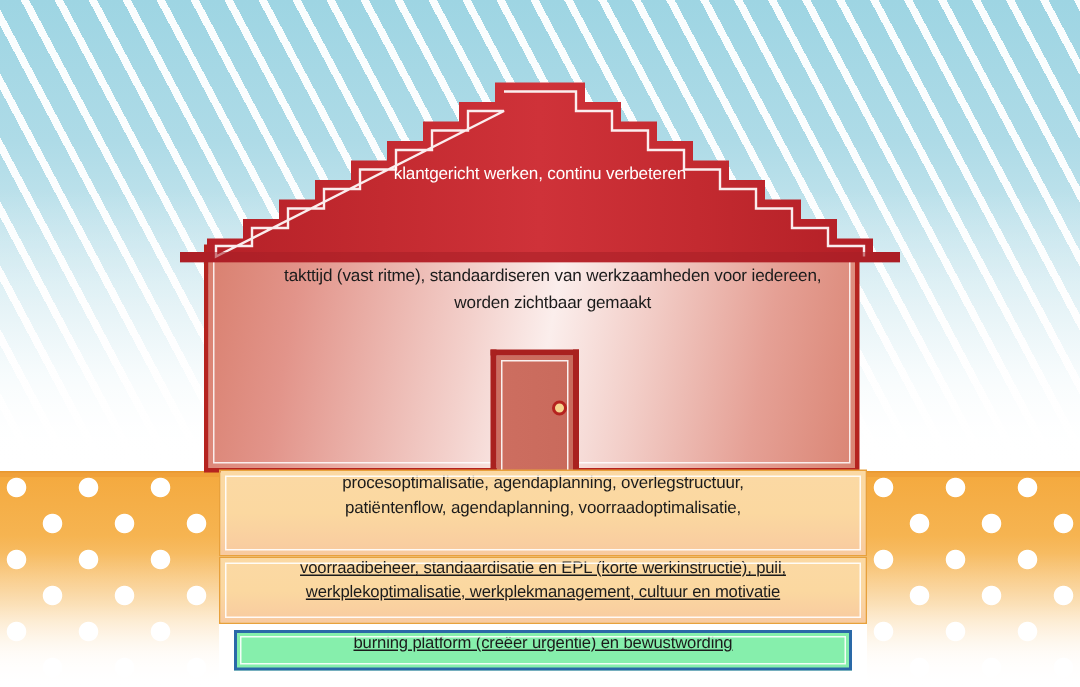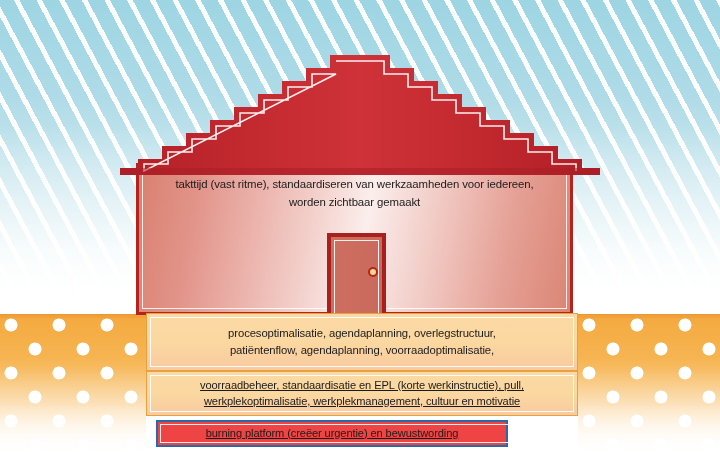--- a/index.html
+++ b/index.html
@@ -50,21 +50,21 @@
     background:linear-gradient(100deg,#d9806f 0%, #e2948a 14%, #f3d0cb 40%, #fbeeec 52%, #f2cdc7 66%, #e5a095 84%, #da8574 100%);
     border:3px solid #b5231f;
     box-sizing:border-box;
   }
   .wall-inner{
     position:absolute;left:142px;top:169px;width:425px;height:140px;
     border:1.5px solid rgba(255,255,255,0.85);
     box-sizing:border-box;pointer-events:none;
   }
   .wall-text{
-    position:absolute;left:150px;top:176px;width:409px;
+    position:absolute;left:164px;top:176px;width:409px;
     text-align:center;color:#1b1b1b;font-size:11.4px;line-height:17.5px;
     letter-spacing:-0.1px;
   }
 
   
   .door{
     position:absolute;left:327px;top:233px;width:59px;height:82px;
     background:linear-gradient(to right,#cd6e60 0%, #c96a5c 100%);
     border:4px solid #a9211f;border-bottom:none;box-sizing:border-box;
   }
@@ -76,37 +76,37 @@
     position:absolute;left:368px;top:267px;width:10px;height:10px;border-radius:50%;
     background:#f6d58e;border:2px solid #b5231f;box-sizing:border-box;
   }
 
   
   .roof{position:absolute;left:0;top:0;width:720px;height:175px;}
 
   
   .band{
     position:absolute;box-sizing:border-box;
-    display:flex;align-items:center;justify-content:center;
+    display:flex;align-items:flex-start;justify-content:center;
     text-align:center;color:#1b1b1b;
   }
   .band-o{
     background:linear-gradient(to bottom,#fbd9a4 0%, #fbd8a0 50%, #f8caa0 100%);
     border:1.5px solid #e8a13c;
   }
   .band-o-inner{
     position:absolute;border:1.2px solid rgba(255,255,255,0.9);box-sizing:border-box;pointer-events:none;
   }
   #band1{left:146px;top:313px;width:432px;height:58px;}
   #band1i{left:150px;top:317px;width:424px;height:50px;}
   #band2{left:146px;top:371px;width:432px;height:45px;}
   #band2i{left:150px;top:375px;width:424px;height:37px;}
   .band-blue{
-    left:156px;top:420px;width:352px;height:27px;
-    background:#ef4444;border:2px solid #2a69a8;
+    left:156px;top:420px;width:412px;height:27px;
+    background:#86efac;border:2px solid #2a69a8;
   }
   .band-blue-inner{
     position:absolute;left:160px;top:424px;width:404px;height:19px;
     border:1.2px solid rgba(255,255,255,0.9);box-sizing:border-box;pointer-events:none;
   }
   .band-txt{font-size:11.3px;line-height:16.6px;letter-spacing:-0.1px;}
   .band-txt-s{font-size:11.1px;line-height:15.5px;letter-spacing:-0.1px;text-decoration:underline;}
 
   
   .roof-text{
@@ -162,20 +162,21 @@
       L 456,113 L 480,113 L 480,126 L 504,126 L 504,139 L 528,139
       L 528,152 L 552,152 L 552,164 L 576,164 L 576,171
       M 144,171 L 144,164 L 168,164 L 168,152 L 192,152
       L 192,139 L 216,139 L 216,126 L 240,126 L 240,113 L 264,113
       L 264,100 L 288,100 L 288,87 L 312,87 L 312,74 L 336,74 Z" fill="none" stroke="#ffffff" stroke-width="1.6" stroke-opacity="0.92"></path>
 
     <rect x="120" y="168" width="480" height="7" fill="#a81f26" opacity="0.55"></rect>
   </svg>
 
   <div class="roof-text">
+    <span class="nowrapline">klantgericht werken, continu verbeteren</span>
   </div>
 
   <div class="wall-text">
     <span class="nowrapline">takttijd (vast ritme), standaardiseren van werkzaamheden voor iedereen,</span>
     <span class="nowrapline">worden zichtbaar gemaakt</span>
   </div>
 
   <div class="door"></div>
   <div class="door-inner"></div>
   <div class="knob"></div>

